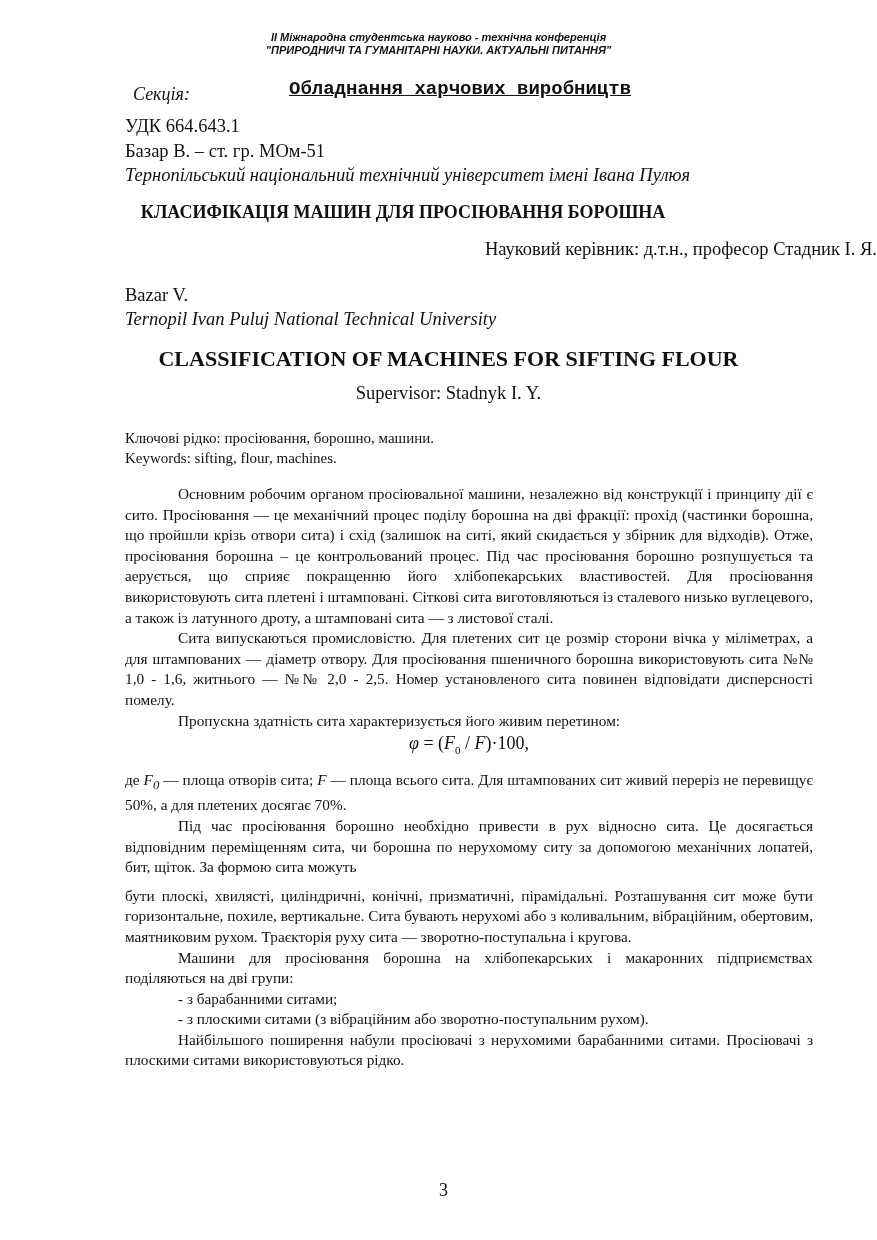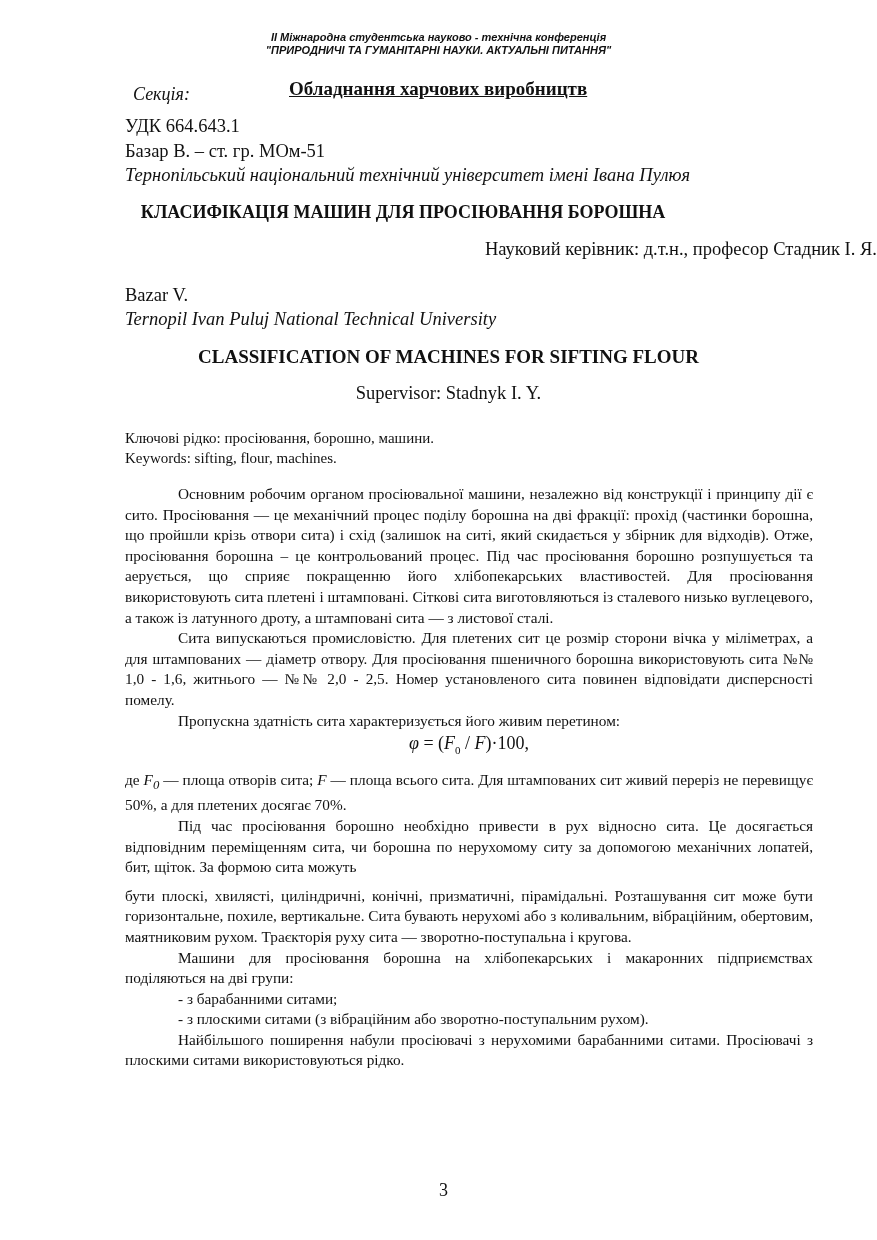--- a/index.html
+++ b/index.html
@@ -1,26 +1,26 @@
 <!DOCTYPE html>
 <html><head>
 <meta charset="utf-8">
 <style>
   html, body { margin:0; padding:0; background:#ffffff; }
   body { width:877px; height:1240px; position:relative; overflow:hidden; color:#111; font-family:"Liberation Serif", serif; }
   .conf { position:absolute; top:31px; left:0; width:877px; text-align:center; font-family:"Liberation Sans", sans-serif; font-style:italic; font-weight:bold; font-size:11px; line-height:12.5px; color:#111; }
   .section-label { position:absolute; left:133px; top:84px; font-style:italic; font-size:18px; }
-  .section-name { position:absolute; left:289px; top:78px; font-weight:bold; font-size:19px; text-decoration:underline; }
+  .section-name { position:absolute; left:289px; top:78px; font-weight:bold; font-size:19px; text-decoration:underline;font-family:Liberation Mono, monospace; }
   .meta { position:absolute; left:125px; top:114px; font-size:18.5px; line-height:24.5px; }
   .meta .it { font-style:italic; }
   .title-ua { position:absolute; top:202px; left:0; width:786px; text-align:center; font-weight:bold; font-size:18px; padding-left:20px; box-sizing:border-box; }
   .sup-ua { position:absolute; top:239px; left:0; width:877px; text-align:right; font-size:18.5px; padding-left:20px; box-sizing:border-box; }
   .author-en { position:absolute; left:125px; top:283px; font-size:18.5px; line-height:24px; }
   .author-en .it { font-style:italic; }
-  .title-en { position:absolute; top:346px; left:0; width:877px; text-align:center; font-weight:bold; font-size:19px; padding-left:20px; box-sizing:border-box; }
+  .title-en { position:absolute; top:346px; left:0; width:877px; text-align:center; font-weight:bold; font-size:22px; padding-left:20px; box-sizing:border-box; }
   .sup-en { position:absolute; top:383px; left:0; width:877px; text-align:center; font-size:18.5px; padding-left:20px; box-sizing:border-box; }
   .keywords { position:absolute; left:125px; top:428px; font-size:15px; line-height:20px; }
   .body { position:absolute; left:125px; top:484px; width:688px; font-size:15.3px; line-height:20.6px; }
   .body p { margin:0; text-align:justify; text-indent:53px; }
   .body p.noindent { text-indent:0;margin-top:8px; }
   .body p.last { text-align-last:left; }
   .formula { text-align:center; font-size:18px; line-height:24px; margin:0; font-family:"Liberation Serif", serif; }
   .formula .phi { font-style:italic; }
   .formula .var { font-style:italic; }
   .formula sub { font-size:11px; font-style:normal; }

